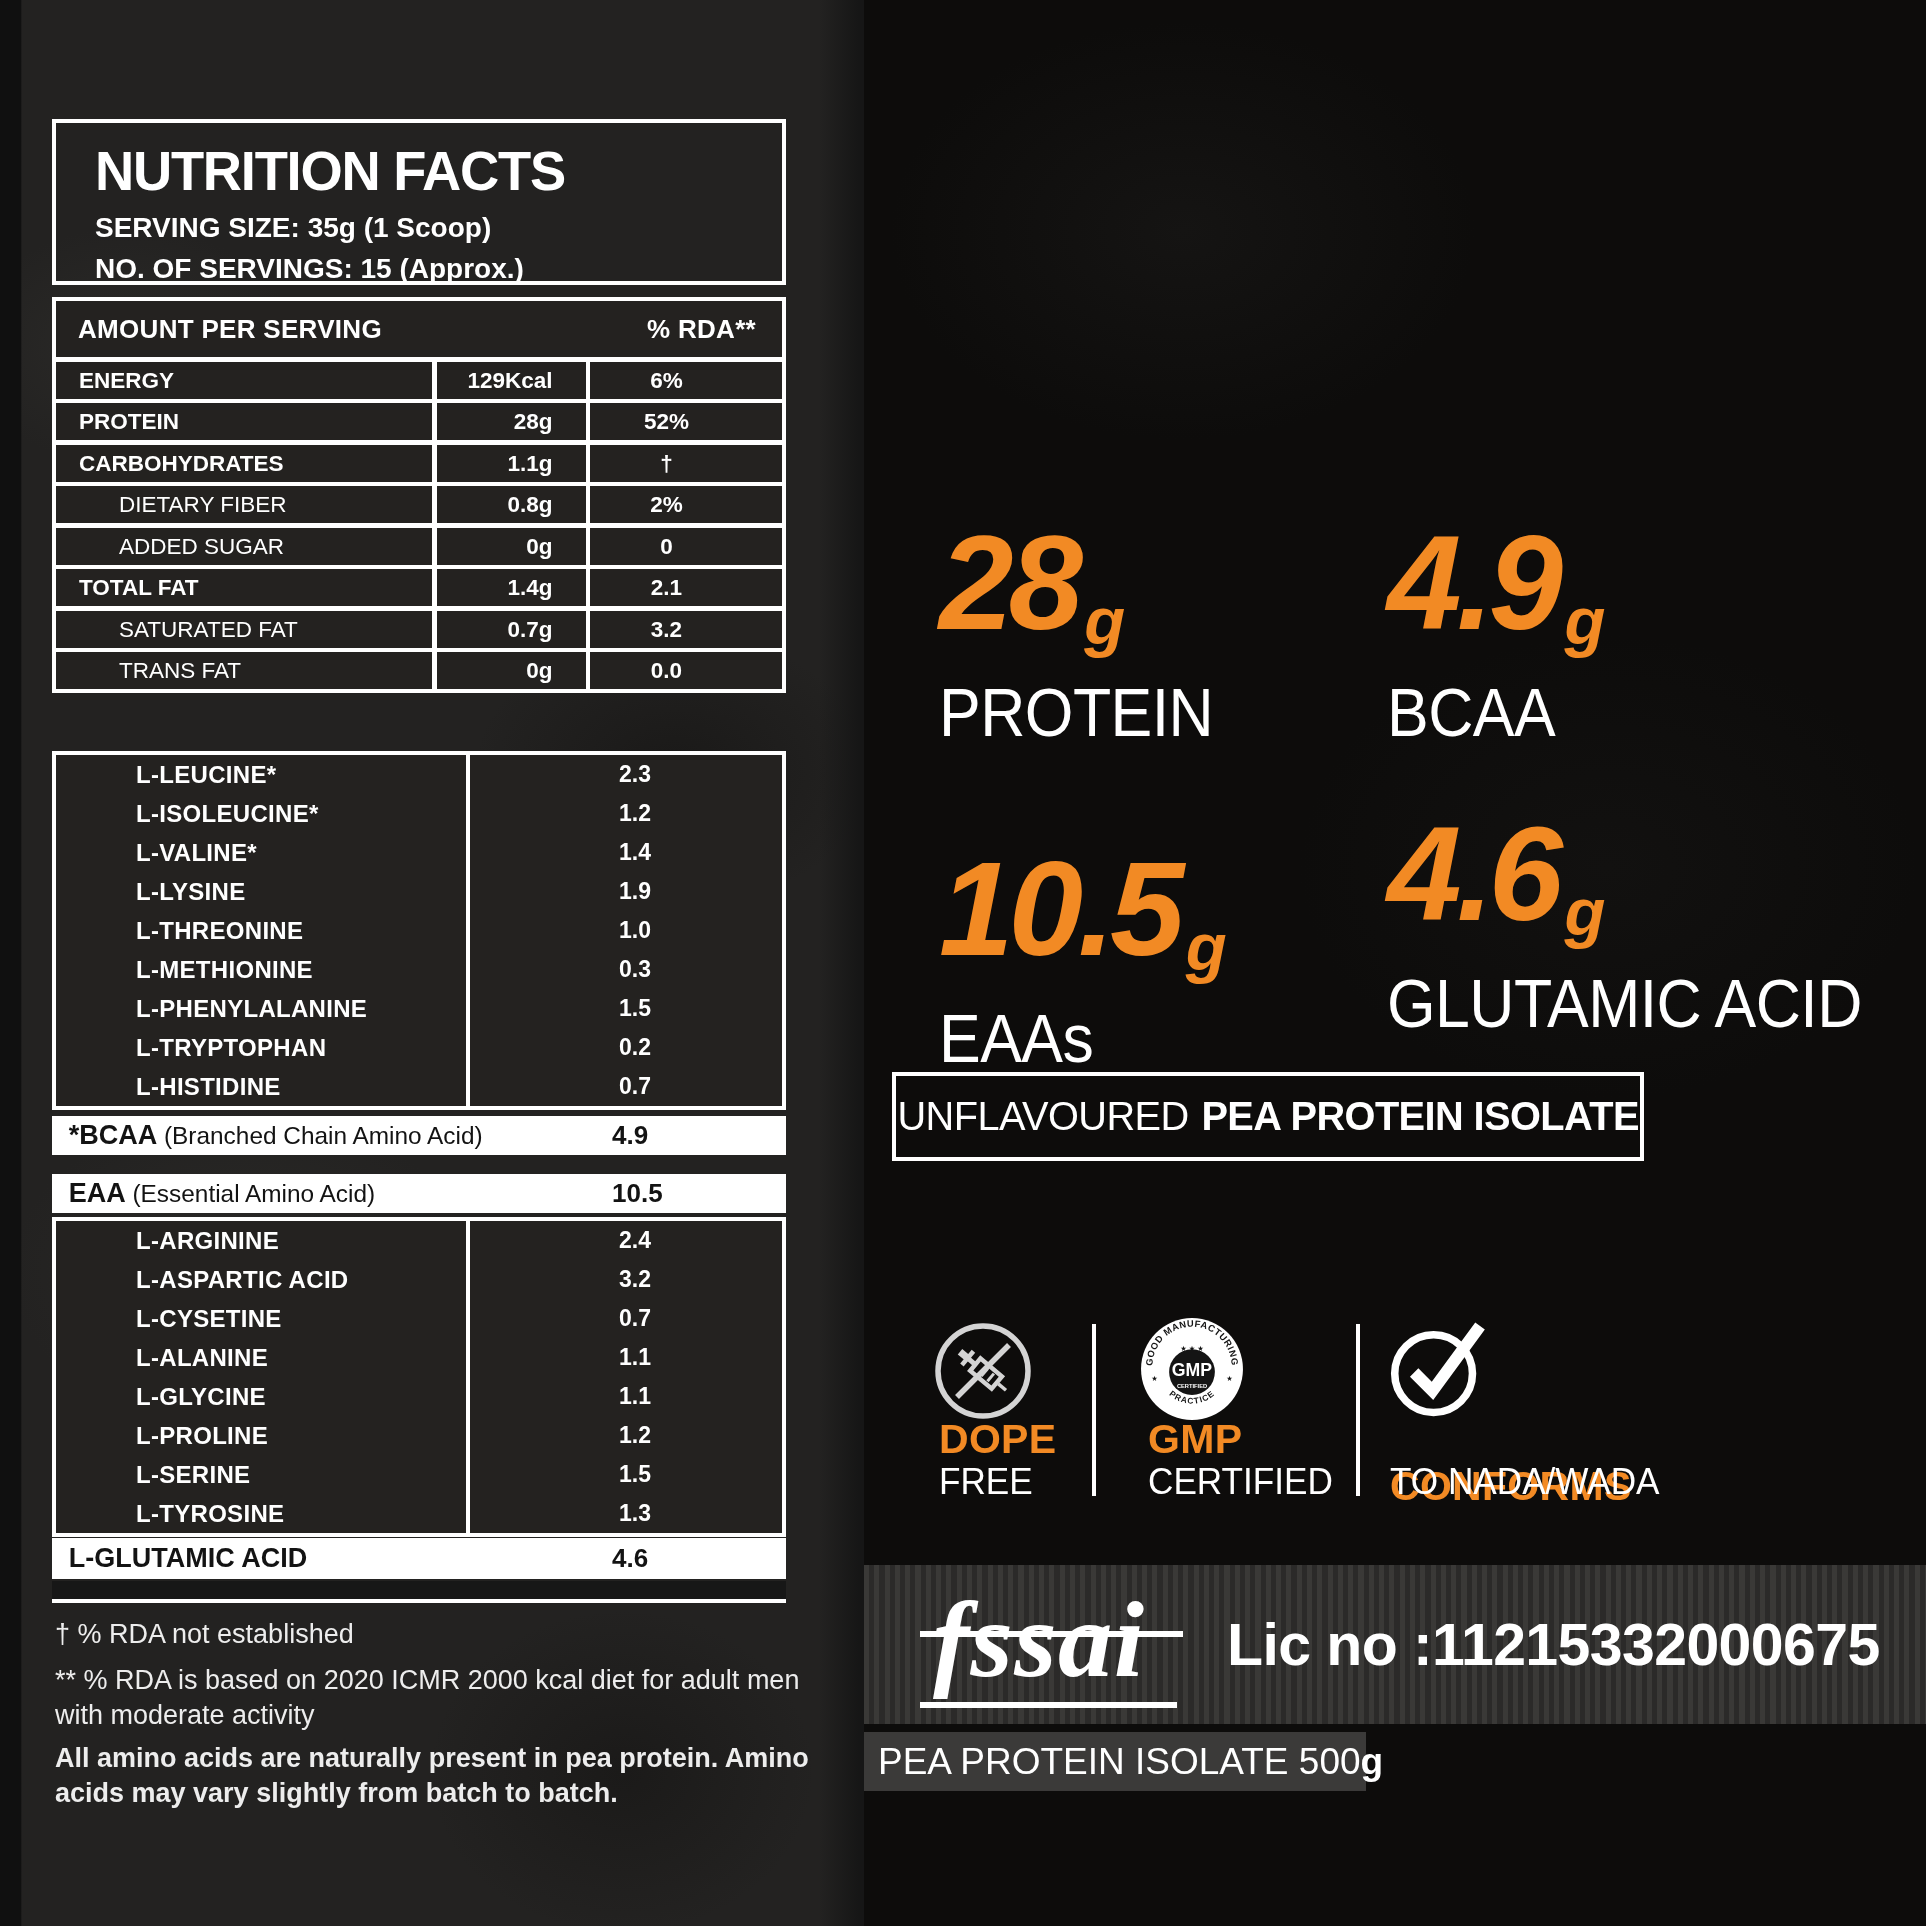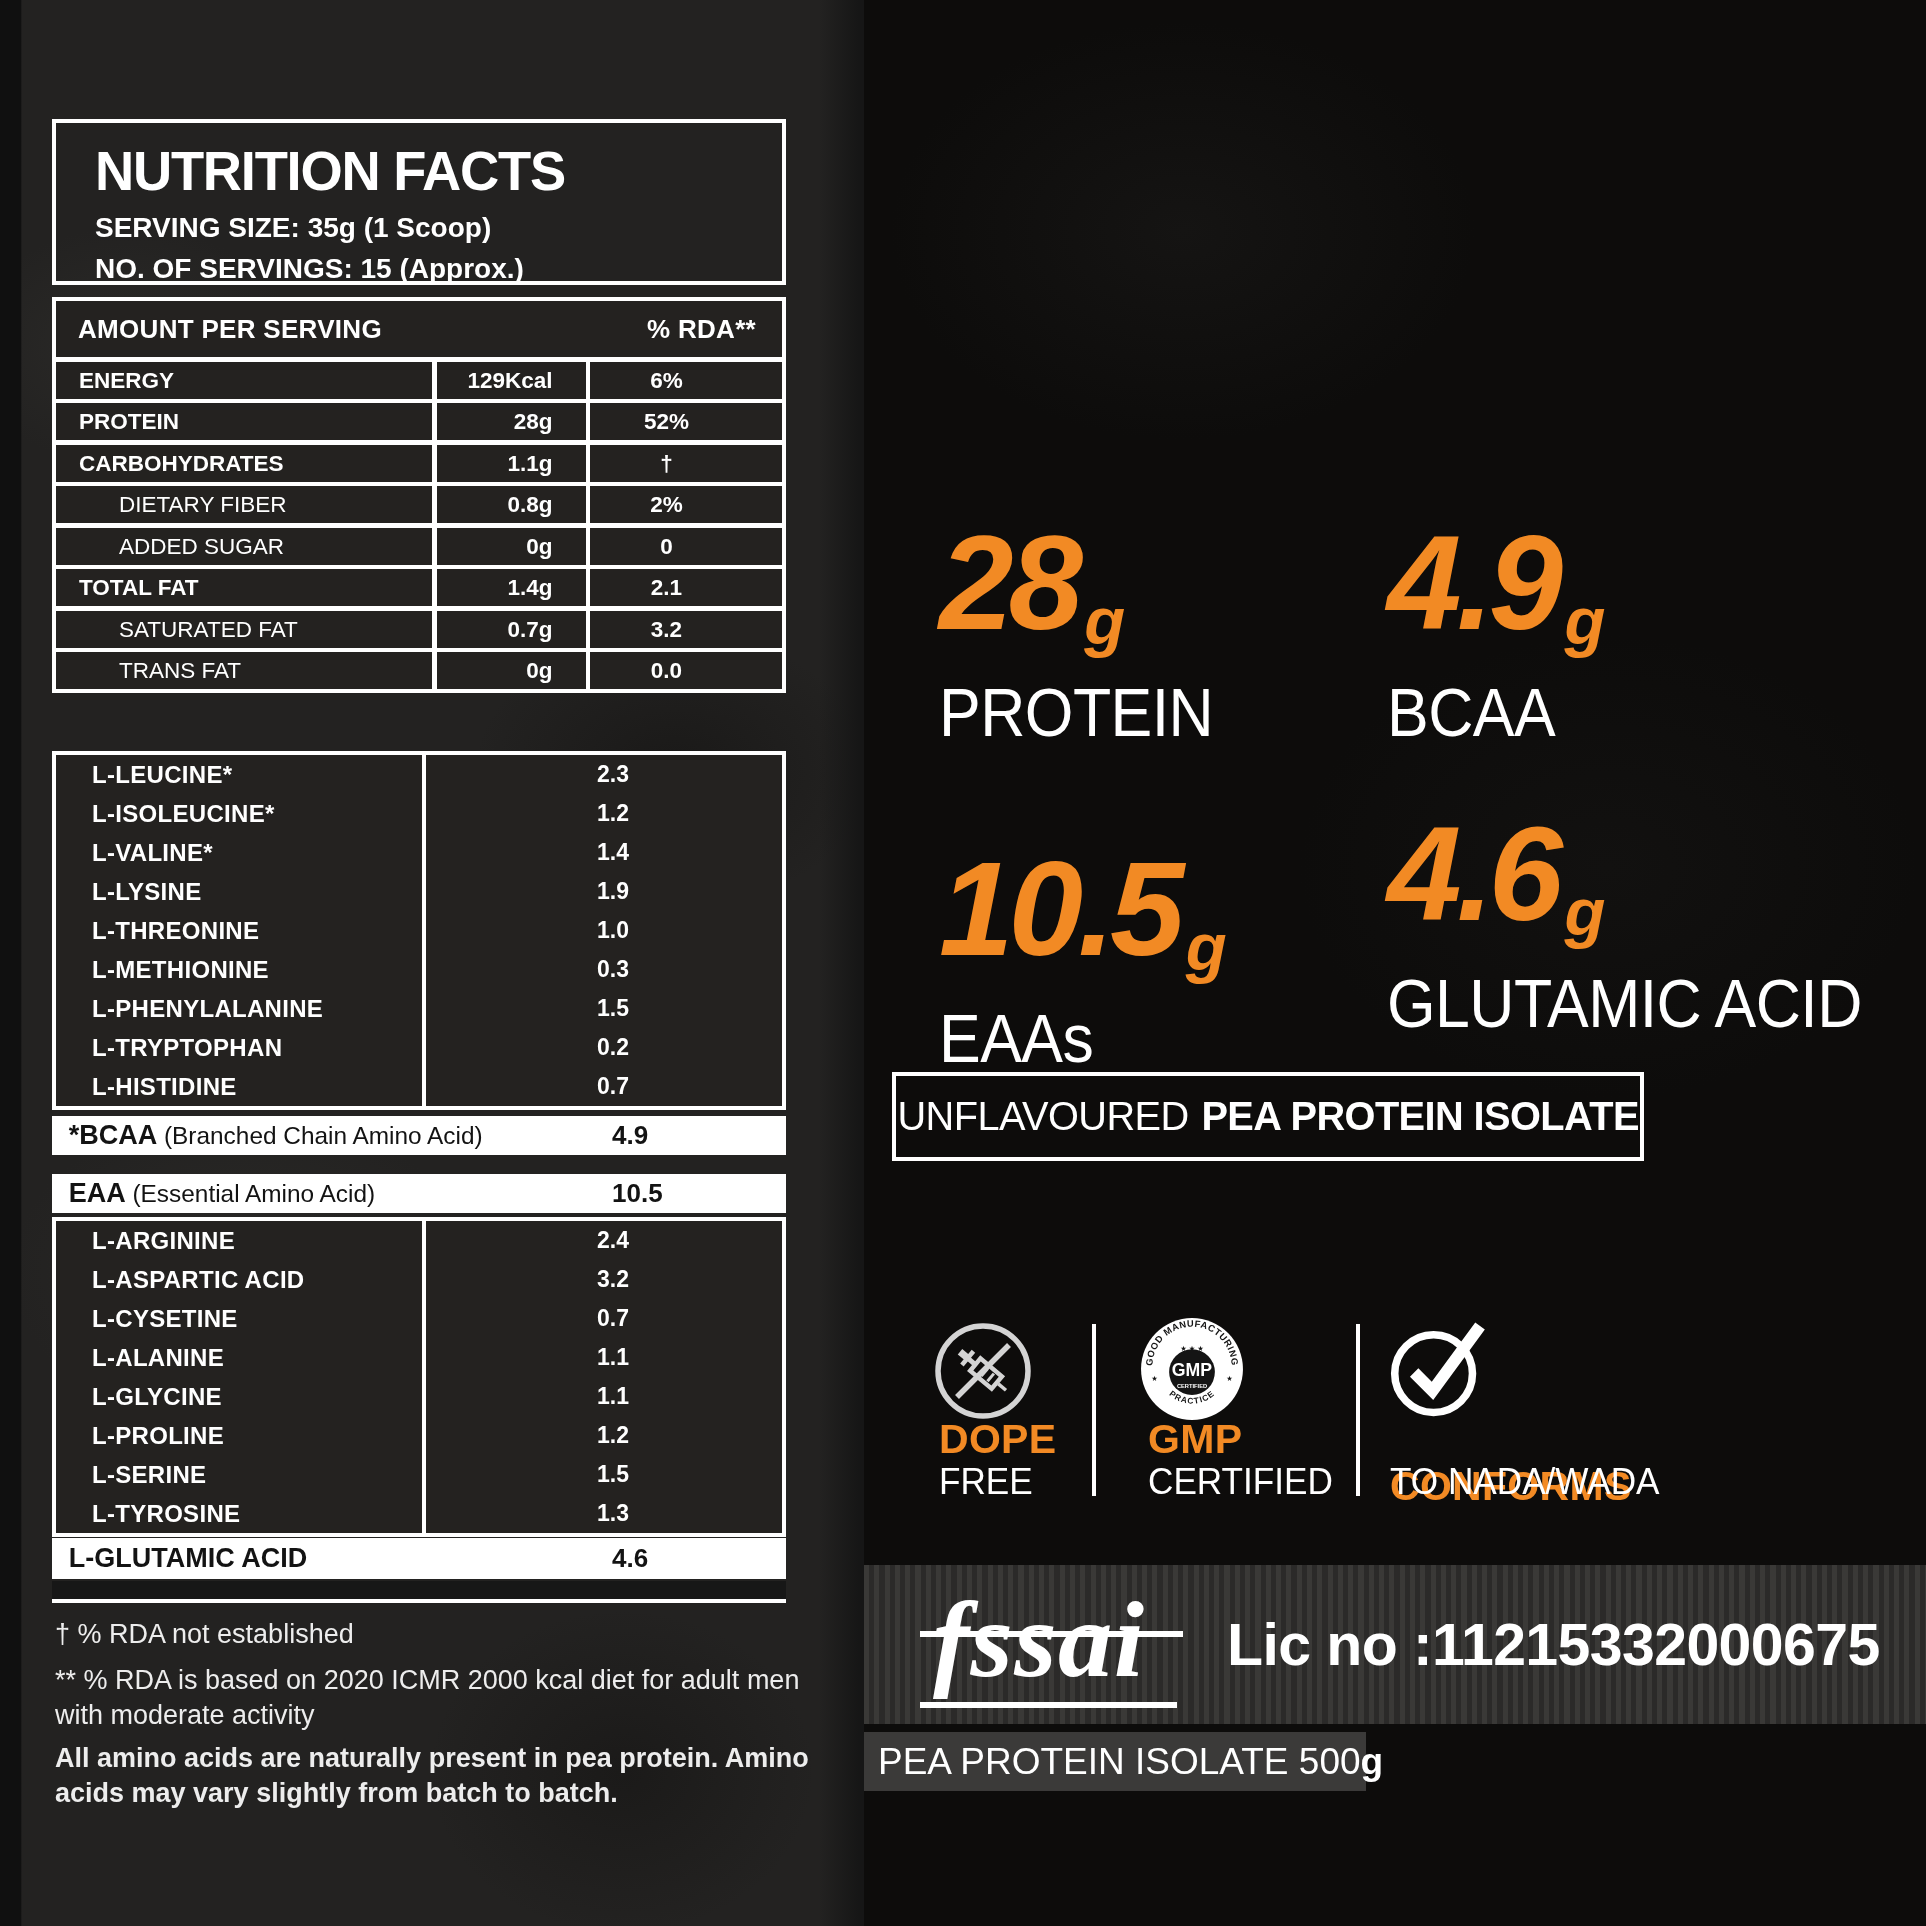--- a/index.html
+++ b/index.html
@@ -40,21 +40,21 @@
   .ntrow .c-rda   { text-align:center; padding-right:39px; }
 
   .amino-title { position:absolute; left:52px; top:705px; width:734px; height:41px;
     background:#fff; color:#131313; font-size:28px; font-weight:bold;
     text-align:center; line-height:41px; letter-spacing:-0.3px; }
 
   .amino-box { position:absolute; left:52px; width:734px; border:4.5px solid #fff;
     background:#242220; }
   .amino-box1 { top:751px; }
   .amino-box2 { top:1217px; }
-  .arow { display:grid; grid-template-columns:366px 1fr; }
+  .arow { display:grid; grid-template-columns:366px 1fr;padding-left:44px; }
   .arow span { height:39px; line-height:39px; color:#fff; }
   .alabel { padding-left:36px; font-size:24px; font-weight:bold; letter-spacing:0.3px; }
   .aval { border-left:4.5px solid #fff; text-align:center; padding-left:18px;
     font-size:23px; font-weight:bold; }
 
   .band { position:absolute; left:52px; width:734px; height:39px; background:#fff;
     color:#131313; line-height:39px; padding-left:16.7px; }
   .band-bcaa { top:1116px; }
   .band-eaa  { top:1174px; }
   .band-glu  { top:1538px; height:41px; line-height:41px; }

